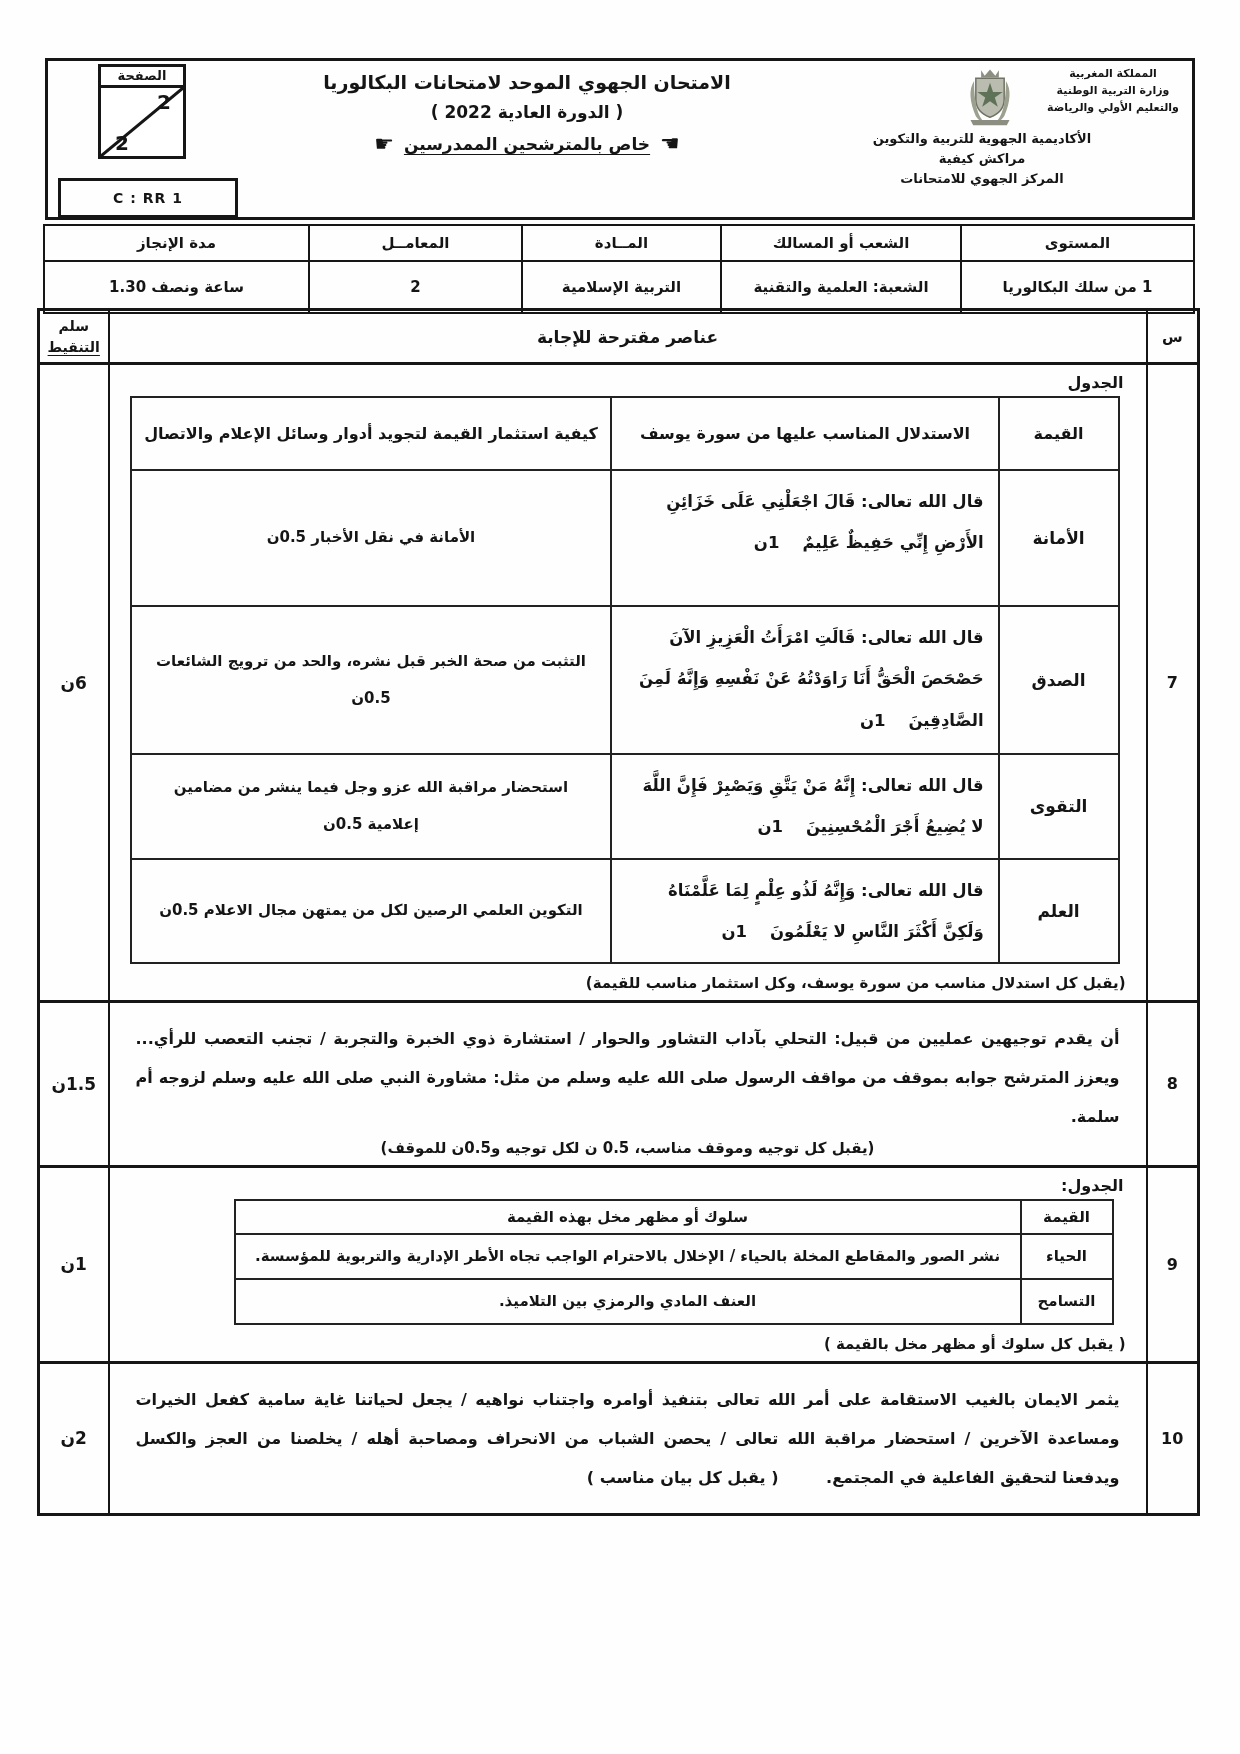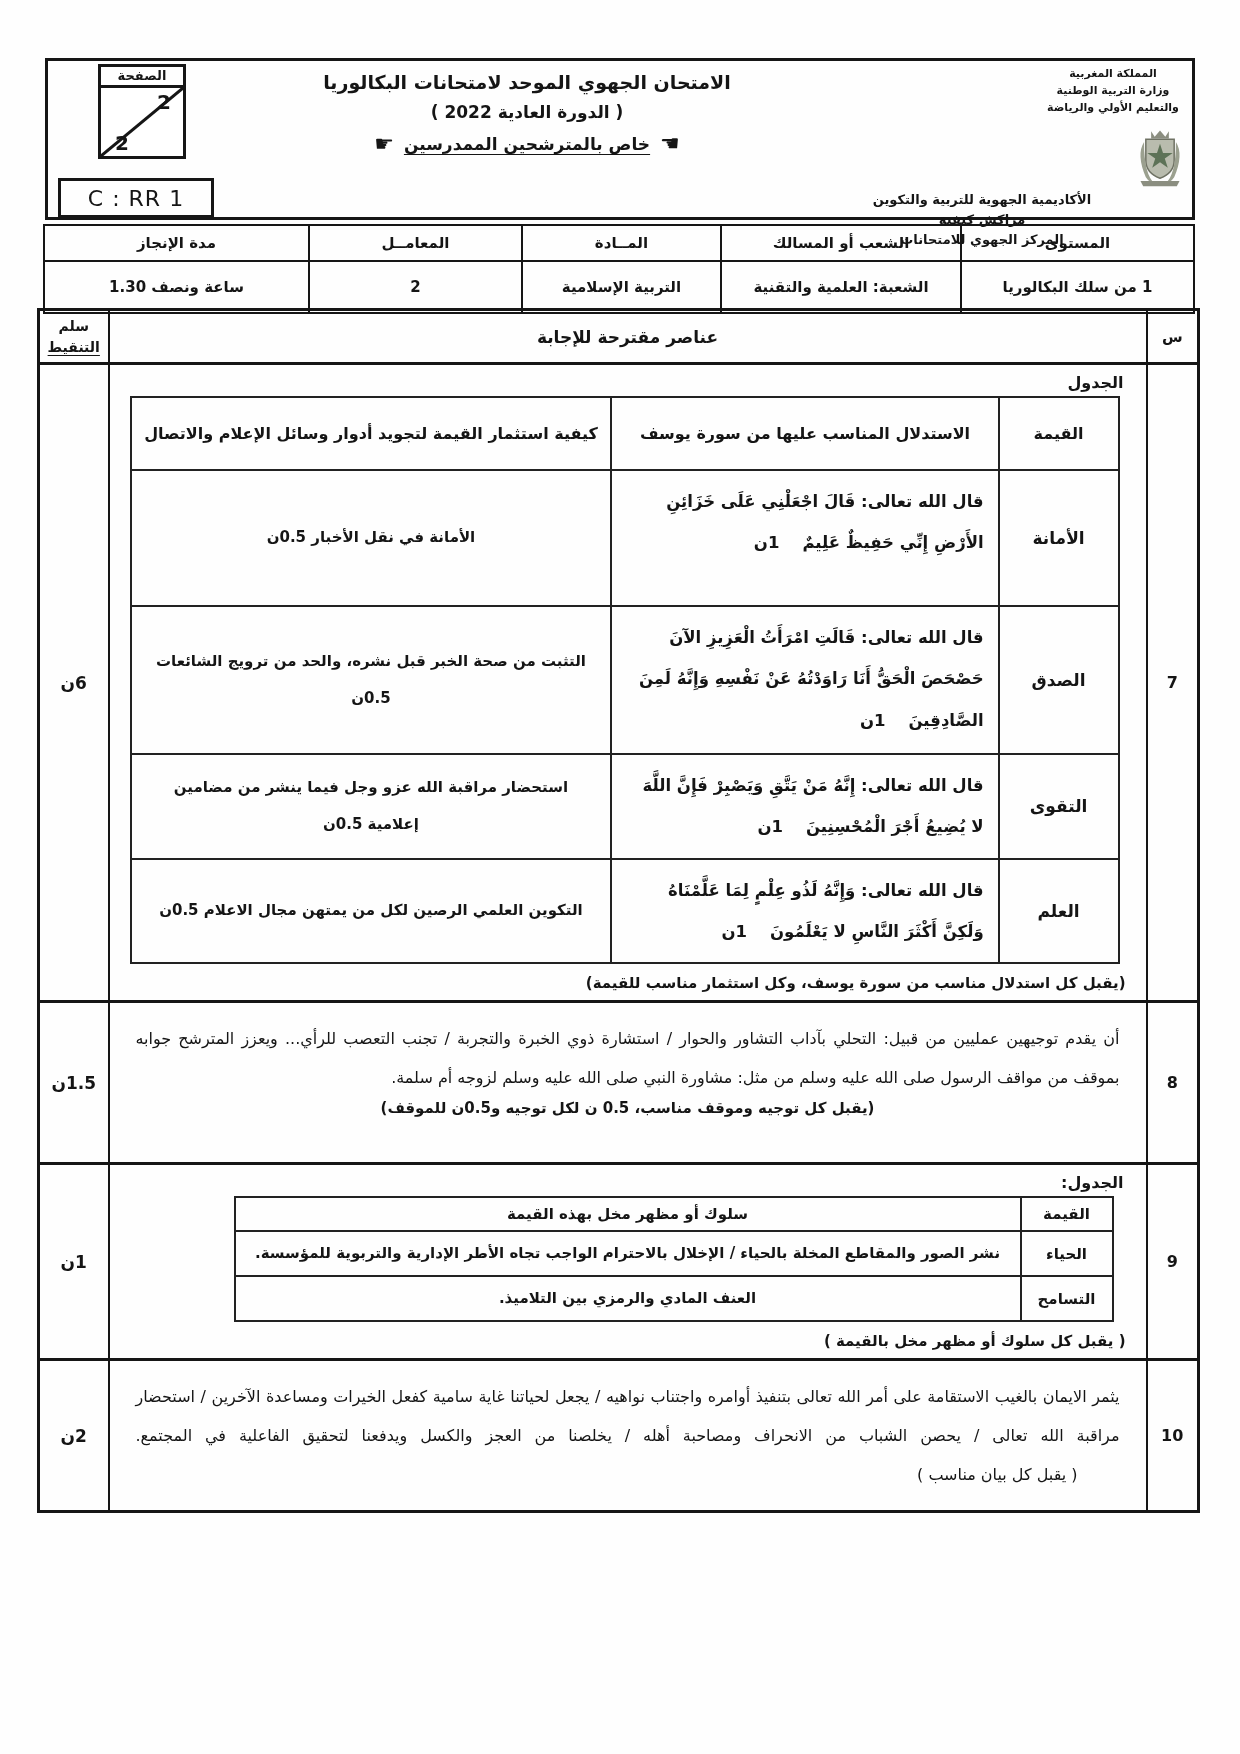--- a/index.html
+++ b/index.html
@@ -10,21 +10,21 @@
     font-family:"DejaVu Sans", sans-serif; overflow:hidden;
   }
 
   
   .header-box {
     position:absolute; top:58px; left:45px; right:45px; height:162px;
     border:3px solid #161616;
   }
   
   .ministry { position:absolute; top:4px; right:4px; width:412px; text-align:center; }
-  .ministry-top { display:flex; flex-direction:column; justify-content:flex-start; align-items:flex-start; gap:10px; }
+  .ministry-top { display:flex; flex-direction:row; justify-content:flex-start; align-items:flex-start; gap:20px; }
   .ministry-ar { width:150px; text-align:center; font-size:11px; font-weight:bold; line-height:1.55; filter:blur(.3px); }
   .crest { width:56px; height:62px; flex:0 0 auto; }
   .tifinagh { width:180px; font-size:9px; line-height:1.9; color:#232323; text-align:center; overflow:hidden; filter:blur(.4px); padding-top:8px; }
   .academy { font-size:13px; font-weight:600; line-height:1.55; margin-top:2px; filter:blur(.25px); }
   .academy div { white-space:nowrap; }
 
   
   .titles { position:absolute; top:4px; right:430px; width:470px; text-align:center; }
   .t1 { font-size:19px; font-weight:bold; margin-top:6px; }
   .t2 { font-size:17px; font-weight:bold; margin-top:9px; }
@@ -39,23 +39,23 @@
     border:3px solid #161616; border-bottom:none; text-align:center;
     font-size:13px; font-weight:bold; padding:1px 0 2px;
   }
   .page-box .pb-body { position:relative; border:3px solid #161616; height:74px; background:#fff; }
   .pb-body svg { position:absolute; inset:0; width:100%; height:100%; }
   .pb-cur { position:absolute; top:2px; right:12px; font-size:20px; font-weight:bold; }
   .pb-tot { position:absolute; bottom:1px; left:14px; font-size:20px; font-weight:bold; }
 
   
   .code-box {
-    position:absolute; top:117px; left:10px; width:156px; height:40px;
+    position:absolute; top:117px; left:10px; width:180px; height:40px;
     border:3px solid #161616; display:flex; align-items:center; justify-content:center;
-    font-size:22px; font-weight:normal; direction:ltr; letter-spacing:1px;
+    font-size:14px; font-weight:bold; direction:ltr; letter-spacing:1px;
   }
 
   
   .info-table {
     position:absolute; top:224px; left:45px; right:45px; height:80px;
     border-collapse:collapse; table-layout:fixed; width:1150px;
   }
   .info-table td {
     border:2.5px solid #161616; text-align:center; vertical-align:middle;
     font-weight:bold; font-size:15px;
@@ -103,21 +103,21 @@
     width:388px; font-size:16.5px; font-weight:bold; line-height:2.5;
     padding:10px 14px; text-align:right;border-radius:24px;
   }
   .inner7 td.invest {
     width:482px; text-align:center; vertical-align:middle; font-size:15px; font-weight:bold;
     line-height:2.5; padding:8px 20px;
   }
   .inner7 th.h-val { width:120px; }
 
   
-  .para { font-size:16px; font-weight:normal; line-height:2.45; text-align:justify; padding:10px 6px 0; }
+  .para { font-size:16px; font-weight:bold; line-height:2.45; text-align:justify; padding:10px 6px 0; }
   .note-center { text-align:center; font-weight:bold; font-size:15px; margin-top:2px; }
   .inline-note { padding-right:42px; white-space:nowrap; }
 
   
   .inner9 { width:880px; margin:2px 12px 0 auto; }
   .inner9 th { font-size:15px; font-weight:bold; text-align:center; padding:7px 8px; }
   .inner9 td.val { width:92px; text-align:center; vertical-align:middle; font-size:15px; font-weight:bold; }
   .inner9 td.beh { text-align:center; font-size:15px; font-weight:bold; line-height:2.2; padding:5px 14px; }
 
   .crest path, .crest line { vector-effect:non-scaling-stroke; }

